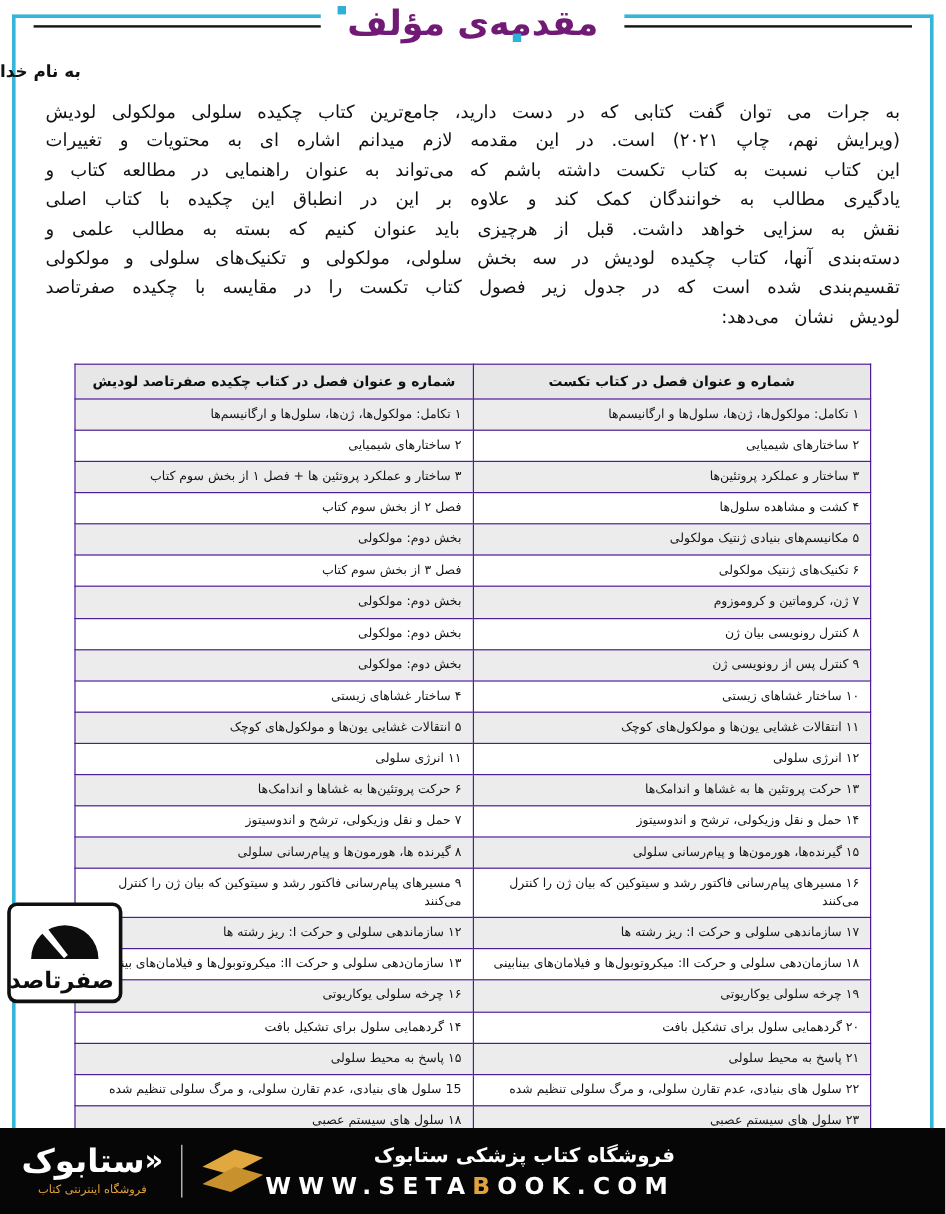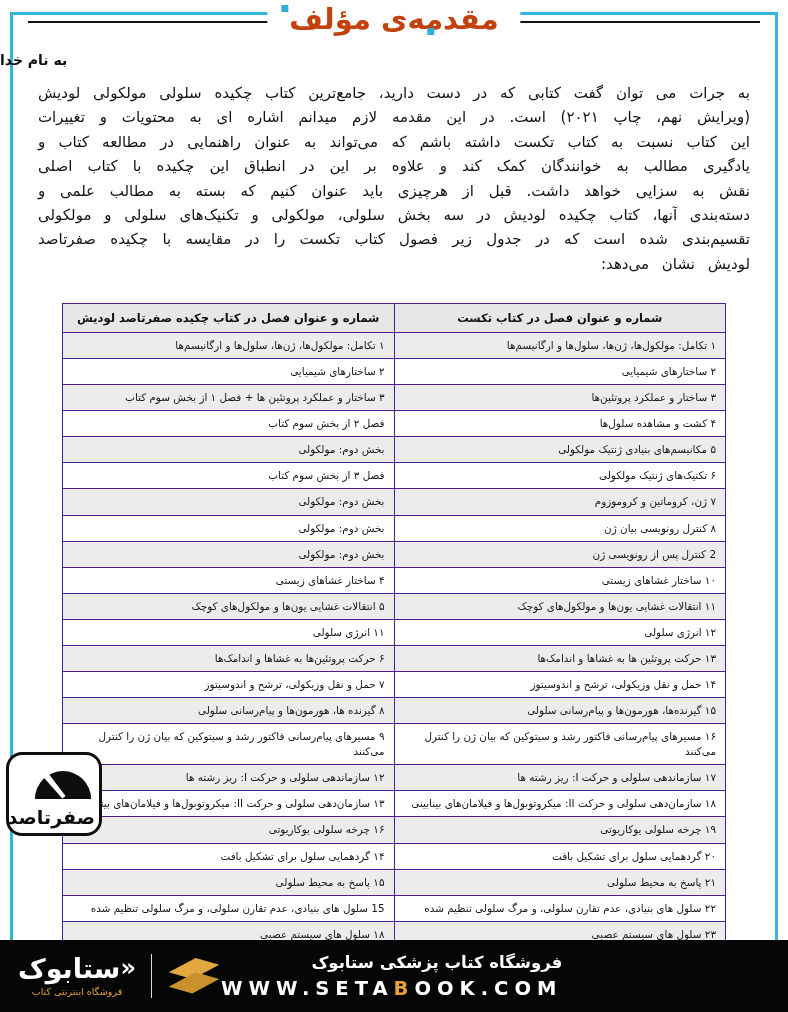--- a/index.html
+++ b/index.html
@@ -20,21 +20,21 @@
   
   .header-rule {
     position:absolute; top:21px; left:28px; width:732px;
     border-top:2px solid #141414; z-index:2;
   }
   .calligraphy {
     position:absolute; top:0; left:50%; transform:translateX(-50%);
     background:#ffffff; padding:2px 22px 6px 22px; z-index:3; text-align:center;
   }
   .title-text {
-    font-size:29px; font-weight:bold; color:#c2410c; direction:rtl; display:inline-block;
+    font-size:29px; font-weight:bold; color:#701a75; direction:rtl; display:inline-block;
     letter-spacing:-1px;
   }
   .blue-sq { position:absolute; width:7px; height:7px; background:#2fb0d6; }
   .sq1 { top:5px; left:14px; }
   .sq2 { bottom:7px; right:34%; }
 
   .bismillah {
     position:absolute; top:52px; left:0; width:100%; text-align:left;
     font-size:14px; font-weight:bold; color:#111; z-index:2;
   }
@@ -56,22 +56,22 @@
   }
   td {
     font-size:10.4px; color:#151515; padding:5px 9px; text-align:right;
     line-height:1.45; background:#ffffff;
   }
   tbody tr:nth-child(odd) td { background:#ececec; }
 
   
   .side-logo {
     position:absolute; left:6px; top:752px; width:96px; z-index:4;
-    background:#ffffff; border:3px solid #0f0f0f; border-radius:16px;
-    padding:9px 4px 5px 4px; text-align:right;
+    background:#ffffff; border:3px solid #0f0f0f; border-radius:8px;
+    padding:9px 4px 5px 4px; text-align:center;
   }
   .side-logo-text {
     font-size:19px; font-weight:bold; color:#0d0d0d; direction:rtl; margin-top:1px;
     letter-spacing:-1px;
   }
 
   
   .footer {
     position:absolute; left:0; bottom:0; width:788px; height:72px; z-index:6;
     background:#060606; display:flex; align-items:center; 
@@ -145,21 +145,21 @@
           </tr>
           <tr>
             <td>۷ ژن، کروماتین و کروموزوم</td>
             <td>بخش دوم: مولکولی</td>
           </tr>
           <tr>
             <td>۸ کنترل رونویسی بیان ژن</td>
             <td>بخش دوم: مولکولی</td>
           </tr>
           <tr>
-            <td>2 کنترل پس از رونویسی ژن</td>
+            <td>۹ کنترل پس از رونویسی ژن</td>
             <td>بخش دوم: مولکولی</td>
           </tr>
           <tr>
             <td>۱۰ ساختار غشاهای زیستی</td>
             <td>۴ ساختار غشاهای زیستی</td>
           </tr>
           <tr>
             <td>۱۱ انتقالات غشایی یون‌ها و مولکول‌های کوچک</td>
             <td>۵ انتقالات غشایی یون‌ها و مولکول‌های کوچک</td>
           </tr>

